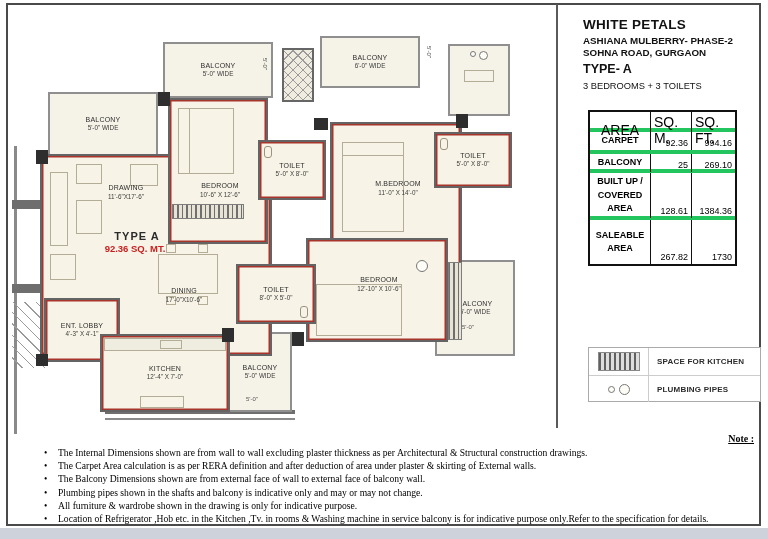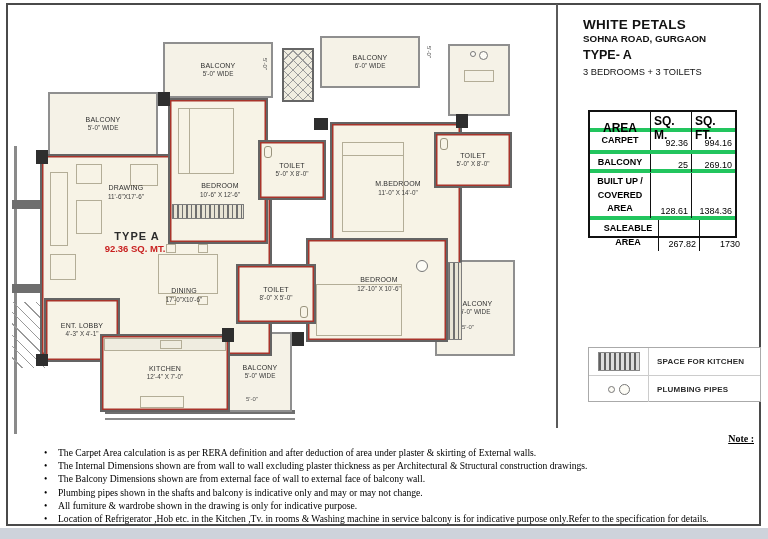--- a/index.html
+++ b/index.html
@@ -46,24 +46,24 @@
   .t-main { font-size:13.5px; font-weight:bold; letter-spacing:.3px; }
   .t-sub  { font-size:9.8px; font-weight:bold; margin-top:3px; }
   .t-type { font-size:12.5px; font-weight:bold; margin-top:4px; }
   .t-cfg  { font-size:9.3px; margin-top:5px; }
 
   .areatable { position:absolute; left:588px; top:110px; width:149px; border:2px solid #111; background:#fff; }
   .tr { display:grid; grid-template-columns:60px 41px 44px; border-top:4px solid #22c55e; }
   .tr:first-child { border-top:none; }
   .tc { border-left:1px solid #111; padding:2px 3px; display:flex; }
   .tc:first-child { border-left:none; }
-  .th { font-size:12px; font-weight:bold; justify-content:center; align-items:center; }
+  .th { font-size:14px; font-weight:normal; justify-content:center; align-items:center; }
   .tl { font-size:9px; font-weight:bold; justify-content:center; align-items:center; text-align:center; line-height:1.5; }
   .tv { font-size:9px; justify-content:flex-end; align-items:flex-end; }
-  .h-hdr{ height:16px; } .h-r1{ height:22px; } .h-r2{ height:19px; } .h-r3{ height:47px; } .h-r4{ height:20px;padding-left:8px; }
+  .h-hdr{ height:16px; } .h-r1{ height:22px; } .h-r2{ height:19px; } .h-r3{ height:47px; } .h-r4{ height:48px; }
 
   .legend { position:absolute; left:588px; top:347px; width:173px; height:55px; border:1px solid #aaa; background:#fff; }
   .lrow { display:flex; height:27px; align-items:center; }
   .lrow + .lrow { border-top:1px solid #ccc; }
   .lswatch { width:60px; height:100%; border-right:1px solid #ccc; display:flex; align-items:center; justify-content:center; }
   .sw-wardrobe { width:42px; height:19px; border:1px solid #888;
                  background:repeating-linear-gradient(90deg,#606060 0 2px,#ddd 2px 5px); }
   .llabel { font-size:8px; font-weight:bold; color:#2c2c2c; padding-left:8px; letter-spacing:.2px; }
 
   
@@ -234,20 +234,21 @@
     <div class="blk" style="left:26px;top:144px;width:12px;height:14px;"></div>
     <div class="blk" style="left:212px;top:322px;width:12px;height:14px;"></div>
     <div class="blk" style="left:282px;top:326px;width:12px;height:14px;"></div>
     <div class="blk" style="left:26px;top:348px;width:12px;height:12px;"></div>
   </div>
 
   <div class="divider"></div>
 
   <div class="titleblock">
     <div class="t-main">WHITE PETALS</div>
+    <div class="t-sub">ASHIANA MULBERRY- PHASE-2</div>
     <div class="t-sub" style="margin-top:1px;">SOHNA ROAD, GURGAON</div>
     <div class="t-type">TYPE- A</div>
     <div class="t-cfg">3 BEDROOMS + 3 TOILETS</div>
   </div>
 
   <div class="areatable">
     <div class="tr h-hdr">
       <div class="tc th">AREA</div>
       <div class="tc th">SQ. M.</div>
       <div class="tc th">SQ. FT.</div>
@@ -285,22 +286,22 @@
       <div class="lswatch">
         <span class="circ" style="width:7px;height:7px;"></span>
         <span class="circ" style="width:11px;height:11px;margin-left:4px;"></span>
       </div>
       <div class="llabel">PLUMBING PIPES</div>
     </div>
   </div>
 
   <div class="notes">
     <div class="note-h">Note :</div>
+    <div class="note-item">The Internal Dimensions shown are from wall to wall excluding plaster thickness as per Architectural &amp; Structural construction drawings.</div>
     <div class="note-item">The Carpet Area calculation is as per RERA definition and after deduction of area under plaster &amp; skirting of External walls.</div>
-    <div class="note-item">The Internal Dimensions shown are from wall to wall excluding plaster thickness as per Architectural &amp; Structural construction drawings.</div>
     <div class="note-item">The Balcony Dimensions shown are from external face of wall to external face of balcony wall.</div>
     <div class="note-item">Plumbing pipes shown in the shafts and balcony is indicative only and may or may not change.</div>
     <div class="note-item">All furniture &amp; wardrobe shown in the drawing is only for indicative purpose.</div>
     <div class="note-item">Location of Refrigerator ,Hob etc. in the Kitchen ,Tv. in rooms &amp; Washing machine in service balcony is for indicative purpose only.Refer to the specification for details.</div>
   </div>
 
   <div class="bottom-strip"></div>
 </div>
 
 </body></html>

